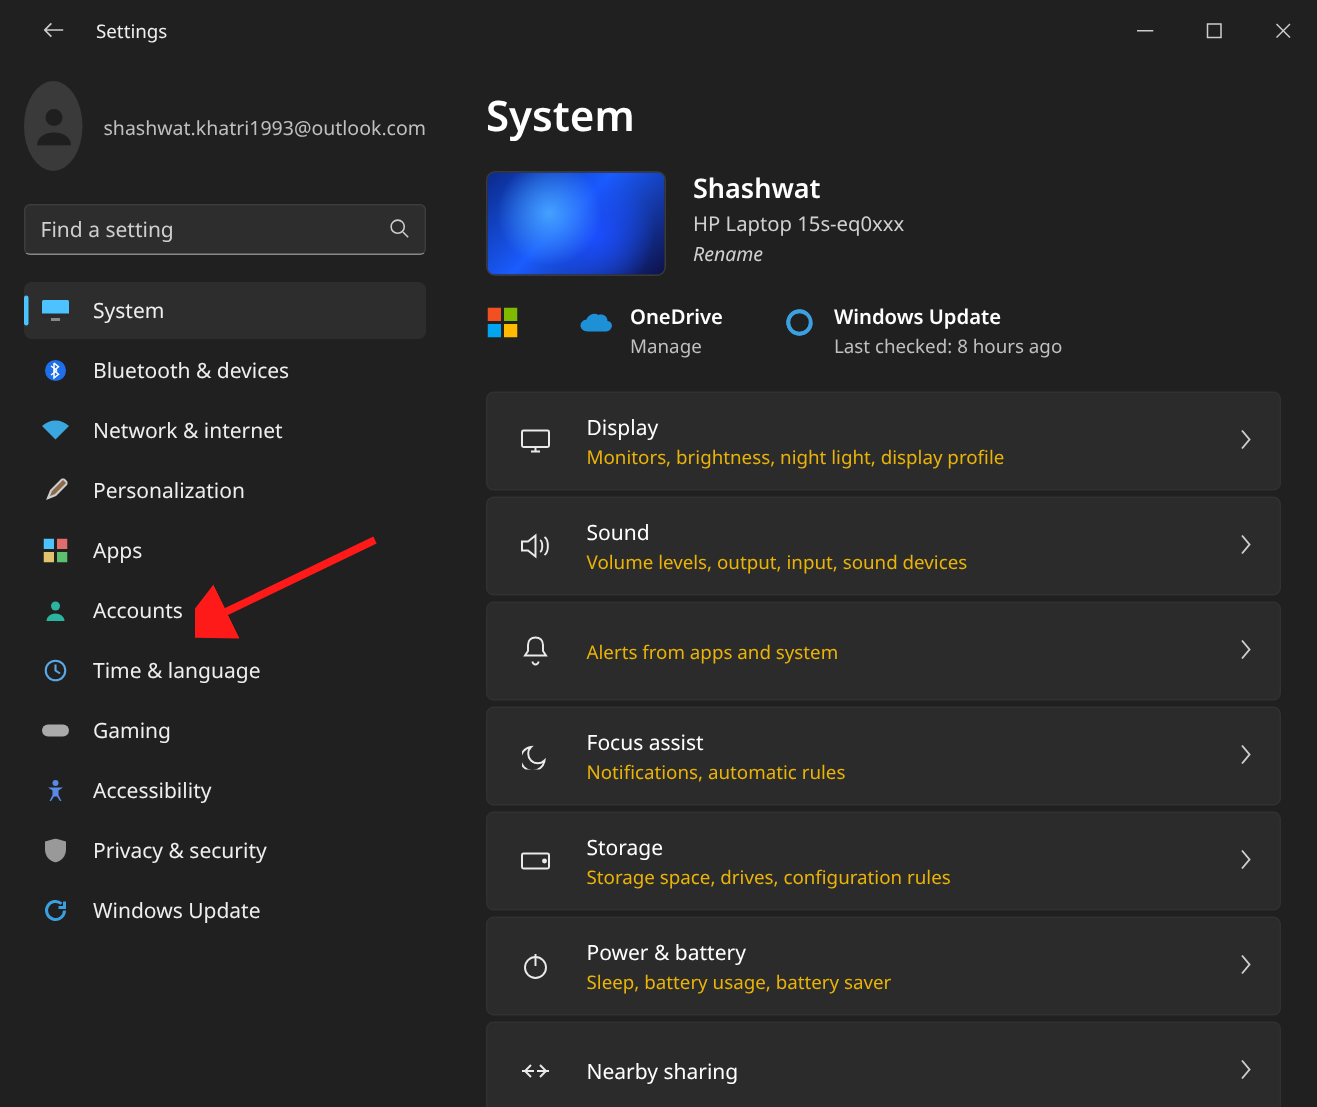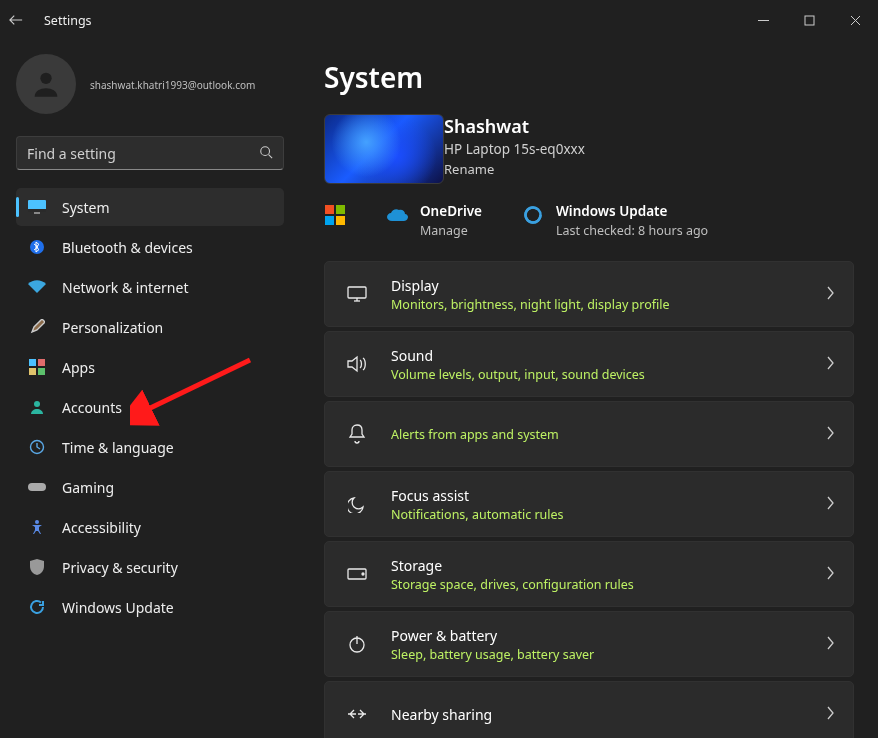--- a/index.html
+++ b/index.html
@@ -1,74 +1,74 @@
 <!DOCTYPE html>
 <html><head>
 <meta charset="utf-8">
 <style>
 * { margin: 0; padding: 0; box-sizing: border-box; font-family: "Segoe UI", system-ui, sans-serif; }
 html, body { width: 878px; height: 738px; overflow: hidden; background: #202020; color: #fff; }
 
 
-.titlebar { height: 40px; display: flex; align-items: center; padding-left: 2px; }
+.titlebar { height: 40px; display: flex; align-items: center; padding-left: 22px; }
 .titlebar .back { width: 28px; height: 28px; display:flex; align-items:center; justify-content:center; color:#ccc; }
 .titlebar .title { margin-left: 14px; font-size: 12.5px; color: #eee; }
 .win-controls { margin-left:auto; display:flex; }
 .win-btn { width: 46px; height: 32px; display:flex; align-items:center; justify-content:center; color:#ccc; font-size:11px; }
 
 
 .app { display:flex; height: calc(100% - 40px); }
 .sidebar { width: 300px; padding: 14px 16px 0 16px; display:flex; flex-direction:column; }
 .main { flex:1; padding: 18px 24px 0 24px; overflow:hidden; position:relative; }
 
 
 .profile { display:flex; align-items:center; gap:14px; margin-bottom:22px; }
 .avatar { width:60px; height:60px; border-radius:50%; background:#3a3a3a; display:flex; align-items:center; justify-content:center; }
 .avatar svg { width:34px; height:34px; fill:#1f1f1f; }
 .profile .name { font-size:14px; font-weight:600; }
-.profile .email { font-size:10px; color:#bfbfbf; margin-top:2px; }
+.profile .email { font-size:13px; color:#bfbfbf; margin-top:2px; }
 
 
 .search { display:flex; align-items:center; background:#2d2d2d; border:1px solid #3d3d3d; border-bottom:1px solid #888; border-radius:4px; height:34px; padding:0 10px; margin-bottom:18px; }
 .search input { flex:1; background:transparent; border:none; outline:none; color:#ccc; font-size:14px; }
 .search input::placeholder { color:#cfcfcf; }
 .search .sicon { color:#ccc; }
 
 
 .nav { display:flex; flex-direction:column; gap:2px; }
 .nav-item { display:flex; align-items:center; height:38px; padding:0 12px; border-radius:5px; font-size:14px; gap:16px; color:#eee; position:relative; }
 .nav-item.selected { background:#2d2d2d; }
 .nav-item.selected::before { content:""; position:absolute; left:0; top:9px; bottom:9px; width:3px; background:#4cc2ff; border-radius:2px; }
 .nav-icon { width:18px; height:18px; display:flex; align-items:center; justify-content:center; }
 
 
 .page-title { font-size:28px; font-weight:600; margin-bottom:18px; }
 
 
-.device-row { display:flex; margin-bottom:18px; }
+.device-row { display:flex; gap:18px; margin-bottom:18px; }
 .device-img { width:120px; height:70px; border-radius:6px; background:linear-gradient(135deg,#0b2a8a 0%,#1a5cff 45%,#0d1147 100%); border:1px solid #3a3a3a; position:relative; overflow:hidden; }
 .device-img::after { content:""; position:absolute; inset:0; background:radial-gradient(circle at 35% 40%,#44a1ff 0%,transparent 40%),radial-gradient(circle at 60% 60%,#1b4dff 0%,transparent 50%); }
 .device-name { font-size:18px; font-weight:600; }
 .device-model { font-size:13.5px; color:#d0d0d0; margin-top:2px; }
-.device-rename { font-size:13px; color:#cfcfcf; margin-top:2px; }
+.device-rename { font-size:13px; color:#cfcfcf; margin-top:2px;font-style:italic; }
 
 
 .quick-row { display:flex; gap:40px; margin-bottom:22px; }
 .quick { display:flex; gap:12px; align-items:flex-start; }
 .qicon { width:22px; height:22px; display:flex; align-items:center; justify-content:center; margin-top:2px; }
 .qtitle { font-size:13.5px; font-weight:600; }
 .qsub { font-size:12.5px; color:#bfbfbf; margin-top:2px; }
 
 
 .cards { display:flex; flex-direction:column; gap:4px; }
 .card { background:#2b2b2b; border:1px solid #313131; border-radius:5px; display:flex; align-items:center; height:66px; padding:12px 18px; }
 .card .cicon { width:28px; display:flex; justify-content:center; color:#eaeaea; }
 .card .ctext { margin-left:20px; flex:1; }
 .card .ctitle { font-size:14px; }
-.card .cdesc { font-size:12.5px; color:#bef264; margin-top:1px; }
+.card .cdesc { font-size:12.5px; color:#eab308; margin-top:1px; }
 .card .chevron { color:#ccc; }
 
 
 .arrow-annot { position:absolute; left:130px; top:350px; pointer-events:none; z-index:10; }
 </style>
 </head>
 <body>
 
 <div class="titlebar">
   <div class="back">

